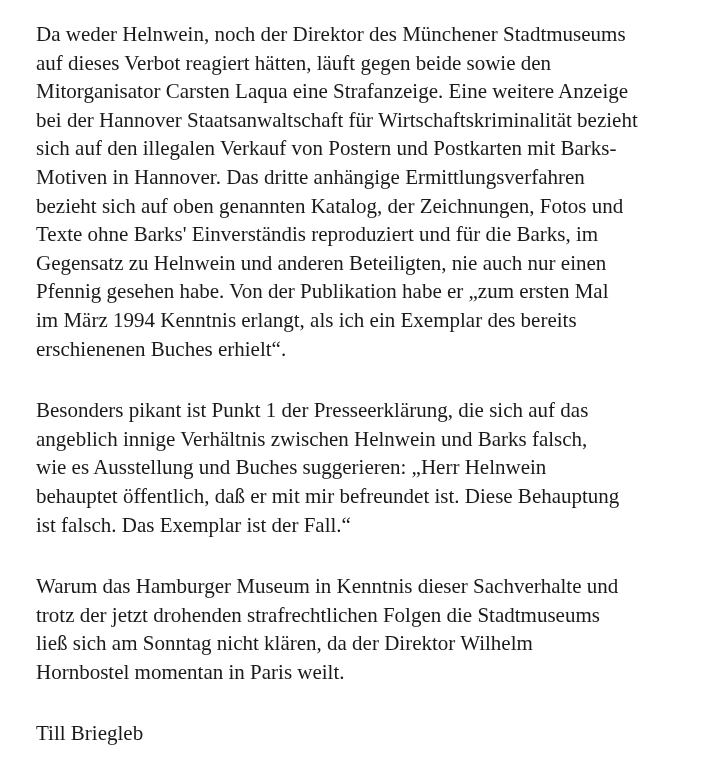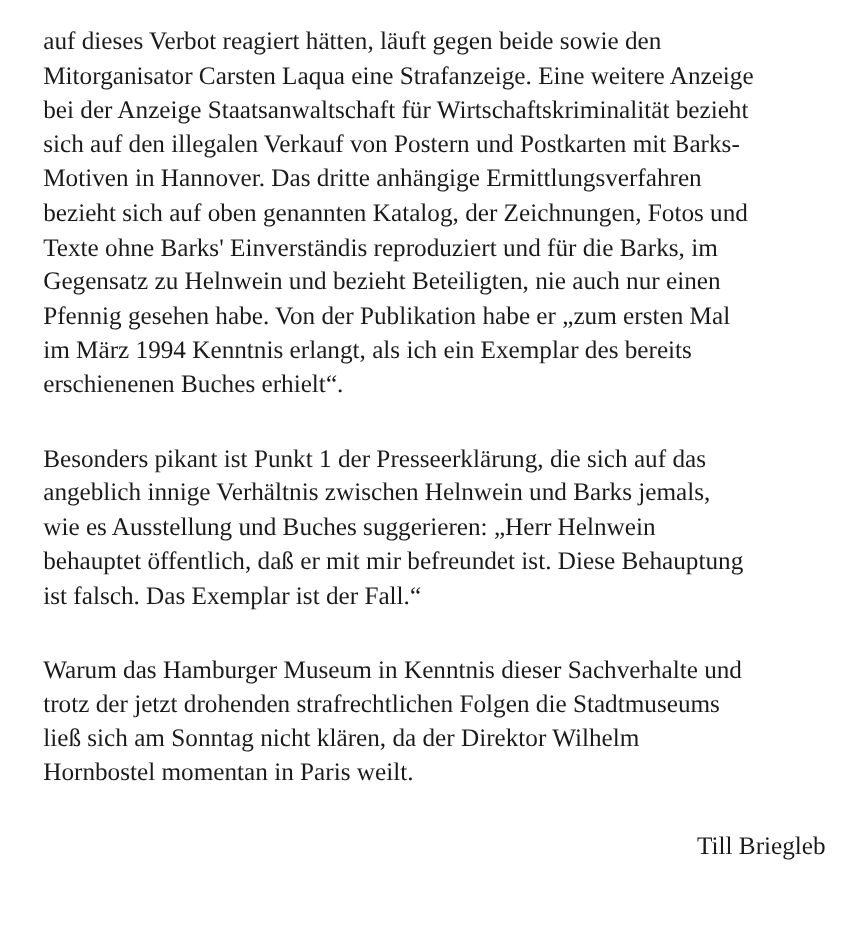--- a/index.html
+++ b/index.html
@@ -23,45 +23,45 @@
     -webkit-font-smoothing: antialiased;
   }
   .para {
     margin: 0 0 33px 0;
   }
   .line {
     white-space: pre;
   }
   .signature {
     margin: 0;
-    text-align: right;
   }
 </style>
 </head>
 <body>
 
 <main class="article">
 
   <div class="para">
+    <div class="line">Da weder Helnwein, noch der Direktor des Münchener Stadtmuseums</div>
     <div class="line">auf dieses Verbot reagiert hätten, läuft gegen beide sowie den</div>
     <div class="line">Mitorganisator Carsten Laqua eine Strafanzeige. Eine weitere Anzeige</div>
-    <div class="line">bei der Anzeige Staatsanwaltschaft für Wirtschaftskriminalität bezieht</div>
+    <div class="line">bei der Hannover Staatsanwaltschaft für Wirtschaftskriminalität bezieht</div>
     <div class="line">sich auf den illegalen Verkauf von Postern und Postkarten mit Barks-</div>
     <div class="line">Motiven in Hannover. Das dritte anhängige Ermittlungsverfahren</div>
     <div class="line">bezieht sich auf oben genannten Katalog, der Zeichnungen, Fotos und</div>
     <div class="line">Texte ohne Barks' Einverständis reproduziert und für die Barks, im</div>
-    <div class="line">Gegensatz zu Helnwein und bezieht Beteiligten, nie auch nur einen</div>
+    <div class="line">Gegensatz zu Helnwein und anderen Beteiligten, nie auch nur einen</div>
     <div class="line">Pfennig gesehen habe. Von der Publikation habe er „zum ersten Mal</div>
     <div class="line">im März 1994 Kenntnis erlangt, als ich ein Exemplar des bereits</div>
     <div class="line">erschienenen Buches erhielt“.</div>
   </div>
 
   <div class="para">
     <div class="line">Besonders pikant ist Punkt 1 der Presseerklärung, die sich auf das</div>
-    <div class="line">angeblich innige Verhältnis zwischen Helnwein und Barks jemals,</div>
+    <div class="line">angeblich innige Verhältnis zwischen Helnwein und Barks falsch,</div>
     <div class="line">wie es Ausstellung und Buches suggerieren: „Herr Helnwein</div>
     <div class="line">behauptet öffentlich, daß er mit mir befreundet ist. Diese Behauptung</div>
     <div class="line">ist falsch. Das Exemplar ist der Fall.“</div>
   </div>
 
   <div class="para">
     <div class="line">Warum das Hamburger Museum in Kenntnis dieser Sachverhalte und</div>
     <div class="line">trotz der jetzt drohenden strafrechtlichen Folgen die Stadtmuseums</div>
     <div class="line">ließ sich am Sonntag nicht klären, da der Direktor Wilhelm</div>
     <div class="line">Hornbostel momentan in Paris weilt.</div>

